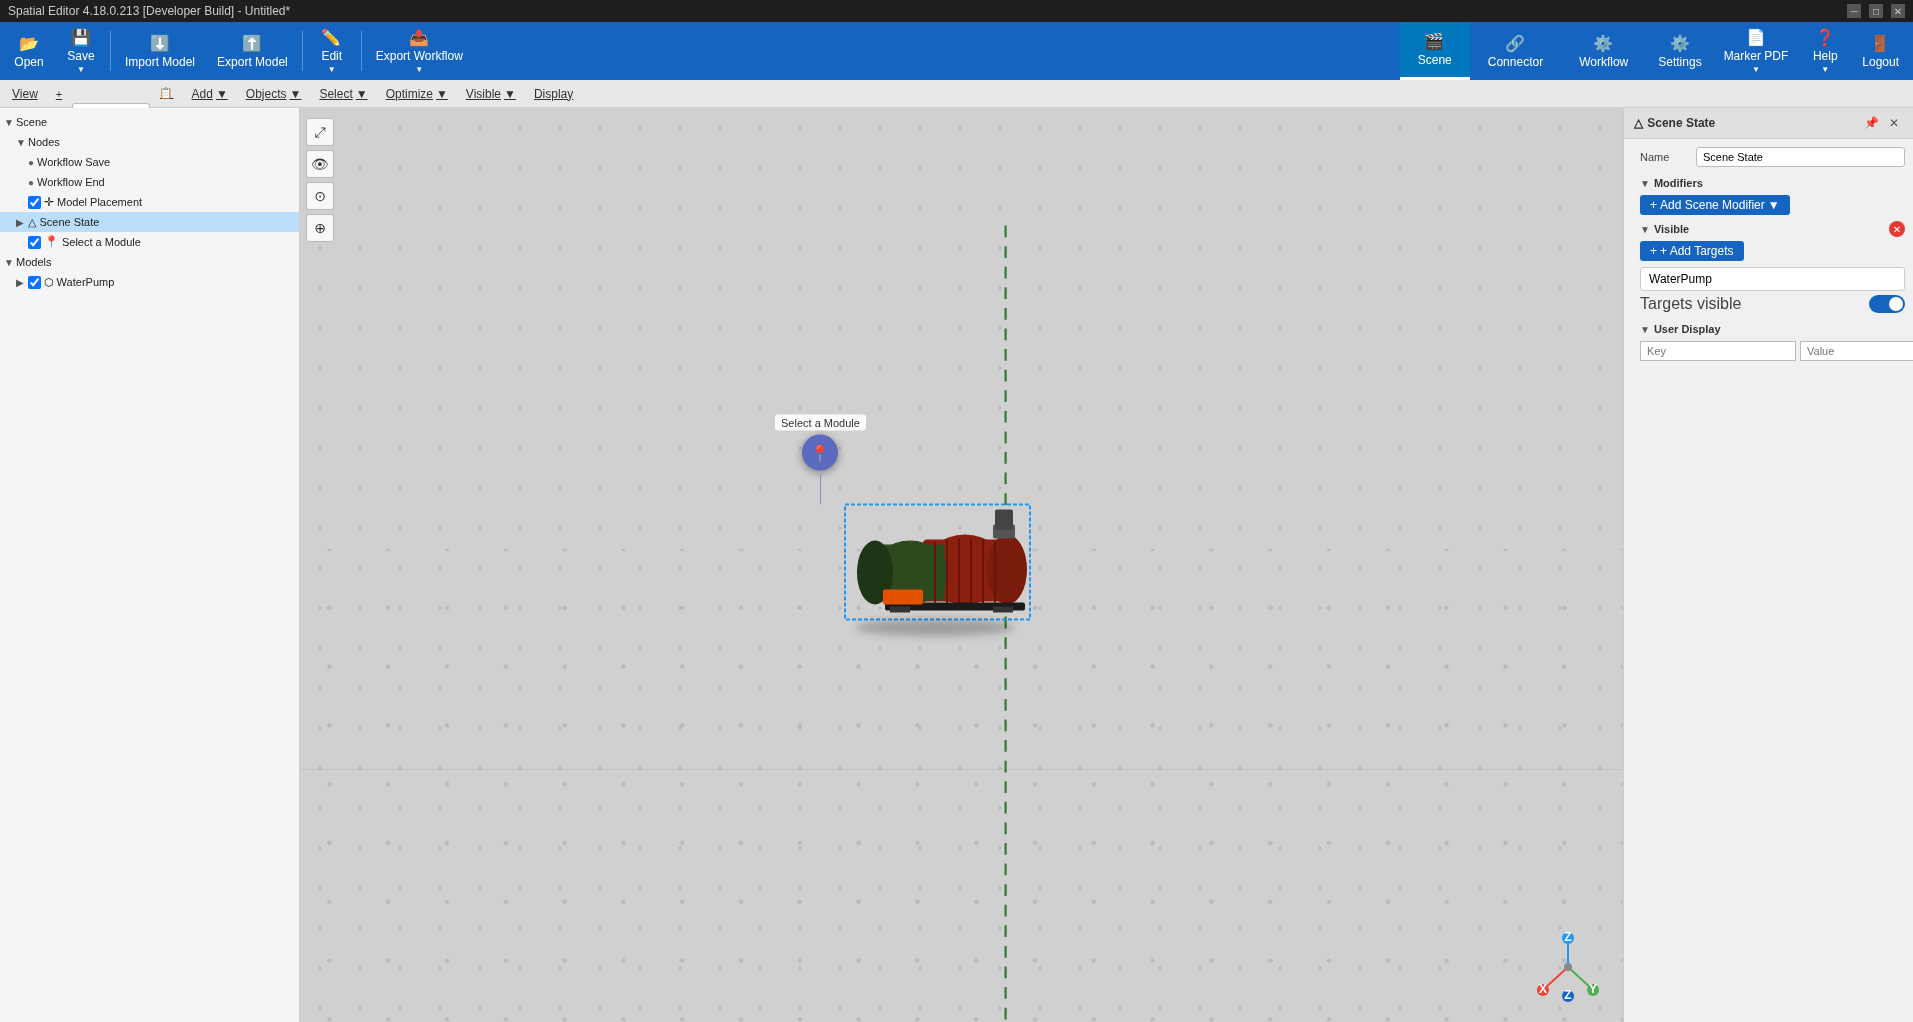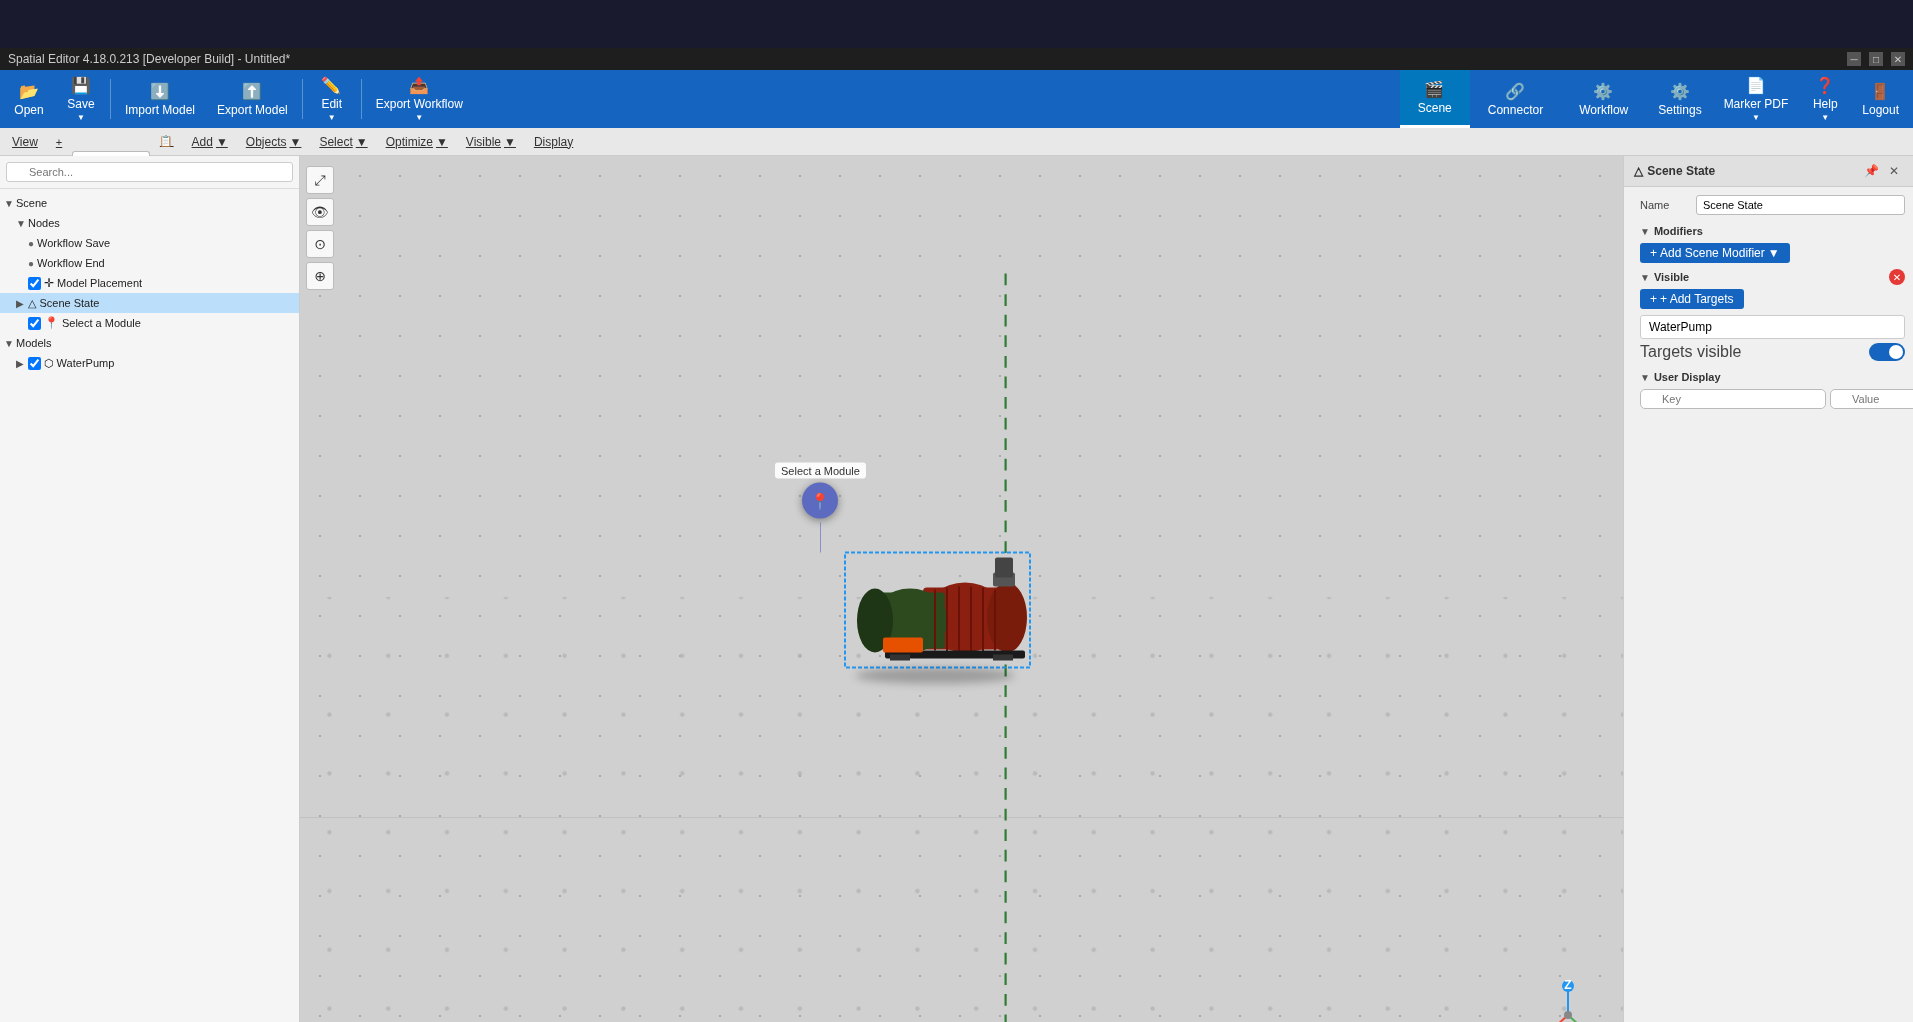--- a/index.html
+++ b/index.html
@@ -8,21 +8,20 @@
     
     .titlebar {
       height: 22px;
       background: #1e1e1e;
       color: #ccc;
       display: flex;
       align-items: center;
       padding: 0 8px;
       font-size: 11px;
       justify-content: space-between;
-      margin-top: 48px;
     }
     .titlebar-controls { display: flex; gap: 8px; }
     .titlebar-btn { width: 14px; height: 14px; background: #555; border: none; color: #ccc; font-size: 10px; cursor: pointer; display: flex; align-items: center; justify-content: center; }
 
     
     .main-toolbar {
       height: 58px;
       background: #1565c0;
       display: flex;
       align-items: center;
@@ -421,23 +420,23 @@
       background: white;
       border-radius: 50%;
     }
     .kv-row {
       display: flex;
       gap: 4px;
       align-items: center;
     }
     .kv-input {
       flex: 1;
-      padding: 3px 21px;
+      padding: 3px 6px;
       border: 1px solid #bbb;
-      border-radius: 5px;
+      border-radius: 0;
       font-size: 11px;
       background: white;
     }
 
     
     .perspective-lines {
       position: absolute;
       top: 0; left: 0; right: 0; bottom: 0;
       pointer-events: none;
     }
@@ -556,26 +555,20 @@
     <span>▼</span>
   </button>
   <button class="sub-btn">
     <span>Display</span>
   </button>
 </div>
 
 <div class="main-content">
 
   <div class="left-sidebar">
-    <div class="search-bar">
-      <div class="search-wrapper">
-        <span class="search-icon-inner">🔍</span>
-        <input class="search-input" type="text" placeholder="Search..." style="">
-      </div>
-    </div>
     <div class="tree-container">
 
       <div class="tree-item">
         <span class="tree-arrow">▼</span>
         <span class="tree-label">Scene</span>
       </div>
 
       <div class="tree-item">
         <span class="tree-indent" style="width:12px"></span>
         <span class="tree-arrow">▼</span>

